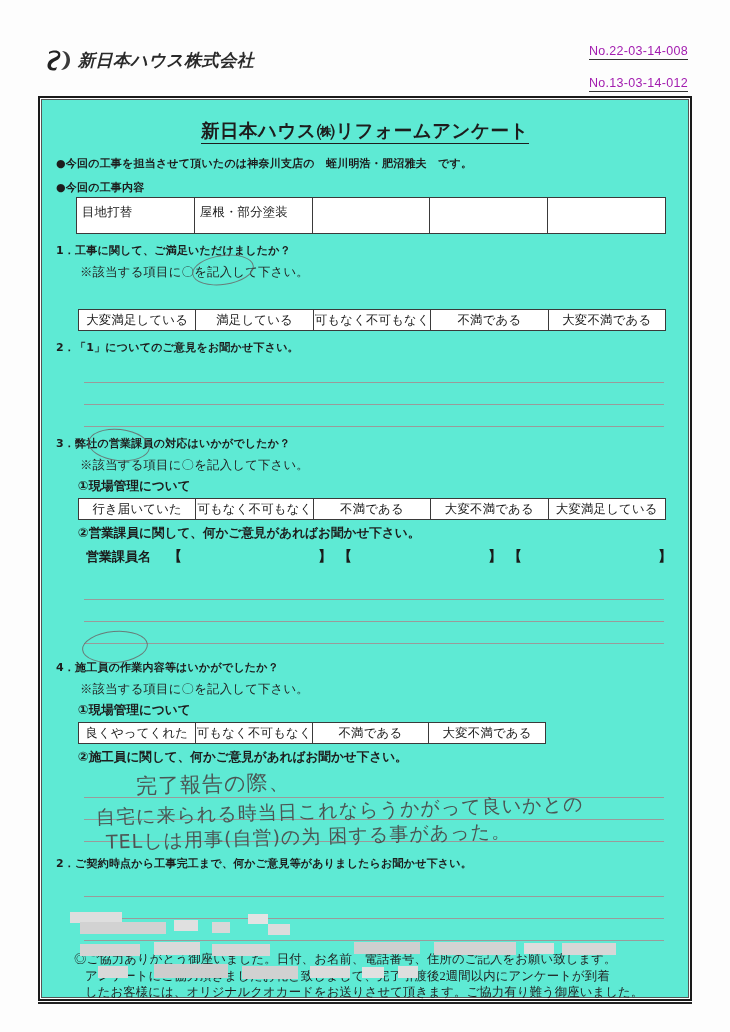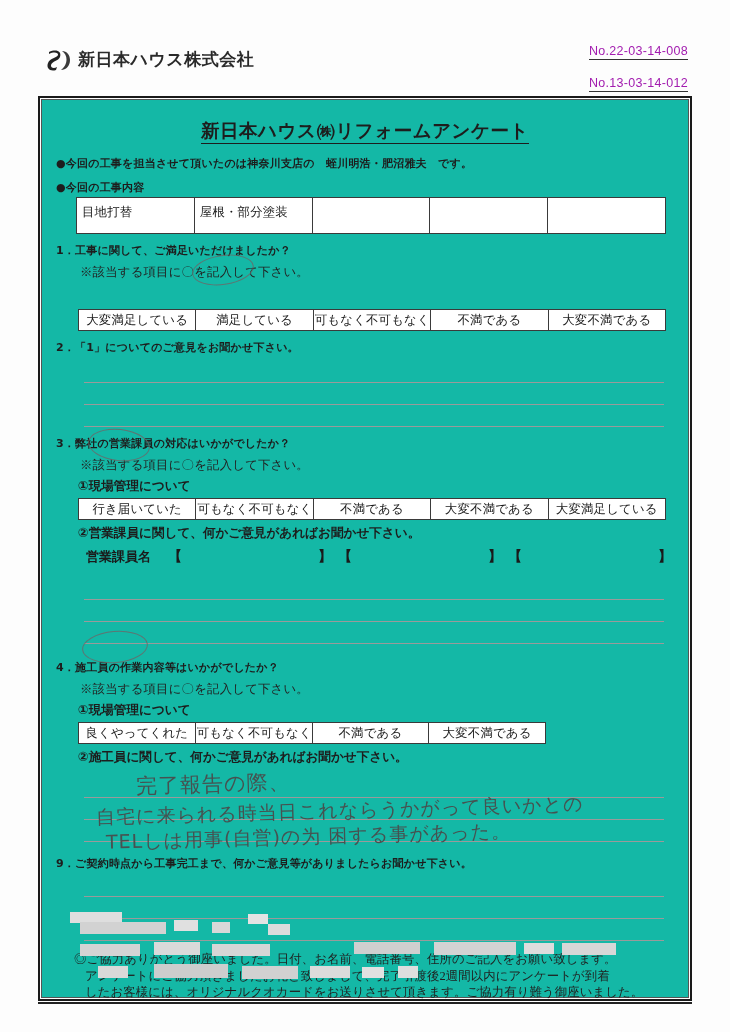--- a/index.html
+++ b/index.html
@@ -13,21 +13,21 @@
     position: relative;
     width: 730px; height: 1032px;
     background: #fdfdfd;
     overflow: hidden;
   }
 
   
   .hdr {
     position: absolute;
     left: 46px; top: 48px;
-    display: flex; 
+    display: flex; align-items: center; font-style: italic;
   }
   .logo-mark {
     width: 26px; height: 24px;
     margin-right: 6px;
     display: block;
   }
   .company {
     font-family: "DejaVu Sans", sans-serif;
     font-weight: bold;
     font-size: 17px;
@@ -51,21 +51,21 @@
     white-space: nowrap;
   }
 
   
   .frame {
     position: absolute;
     left: 38px; top: 96px;
     width: 654px; height: 905px;
     border: 2px solid #1a1a1a;
     box-shadow: inset 0 0 0 1px #ffffff, inset 0 0 0 2px #555;
-    background: #14b8a6;
+    background: #5eead4;
   }
   .inner {
     position: absolute;
     left: 0; top: 0;
     width: 100%; height: 100%;
     padding: 10px 16px 0 16px;
   }
 
   
   .title {
@@ -316,21 +316,21 @@
       </tbody>
         </table>
       <div class="sub2">②施工員に関して、何かご意見があればお聞かせ下さい。</div>
 
       <div class="lines" style="margin-top:10px;">
         <div class="wline"></div>
         <div class="wline"></div>
         <div class="wline"></div>
       </div>
 
-      <div class="bullet-line second" style="margin-top:14px;">9．ご契約時点から工事完工まで、何かご意見等がありましたらお聞かせ下さい。</div>
+      <div class="bullet-line second" style="margin-top:14px;">2．ご契約時点から工事完工まで、何かご意見等がありましたらお聞かせ下さい。</div>
       <div class="lines" style="margin-top:4px;">
         <div class="wline"></div>
         <div class="wline"></div>
         <div class="wline"></div>
       </div>
 
       <div class="closing">
         <div>◎ご協力ありがとう御座いました。日付、お名前、電話番号、住所のご記入をお願い致します。</div>
         <div class="ind">アンケートにご協力頂きましたお礼と致しまして、完了引渡後2週間以内にアンケートが到着</div>
         <div class="ind">したお客様には、オリジナルクオカードをお送りさせて頂きます。ご協力有り難う御座いました。</div>

